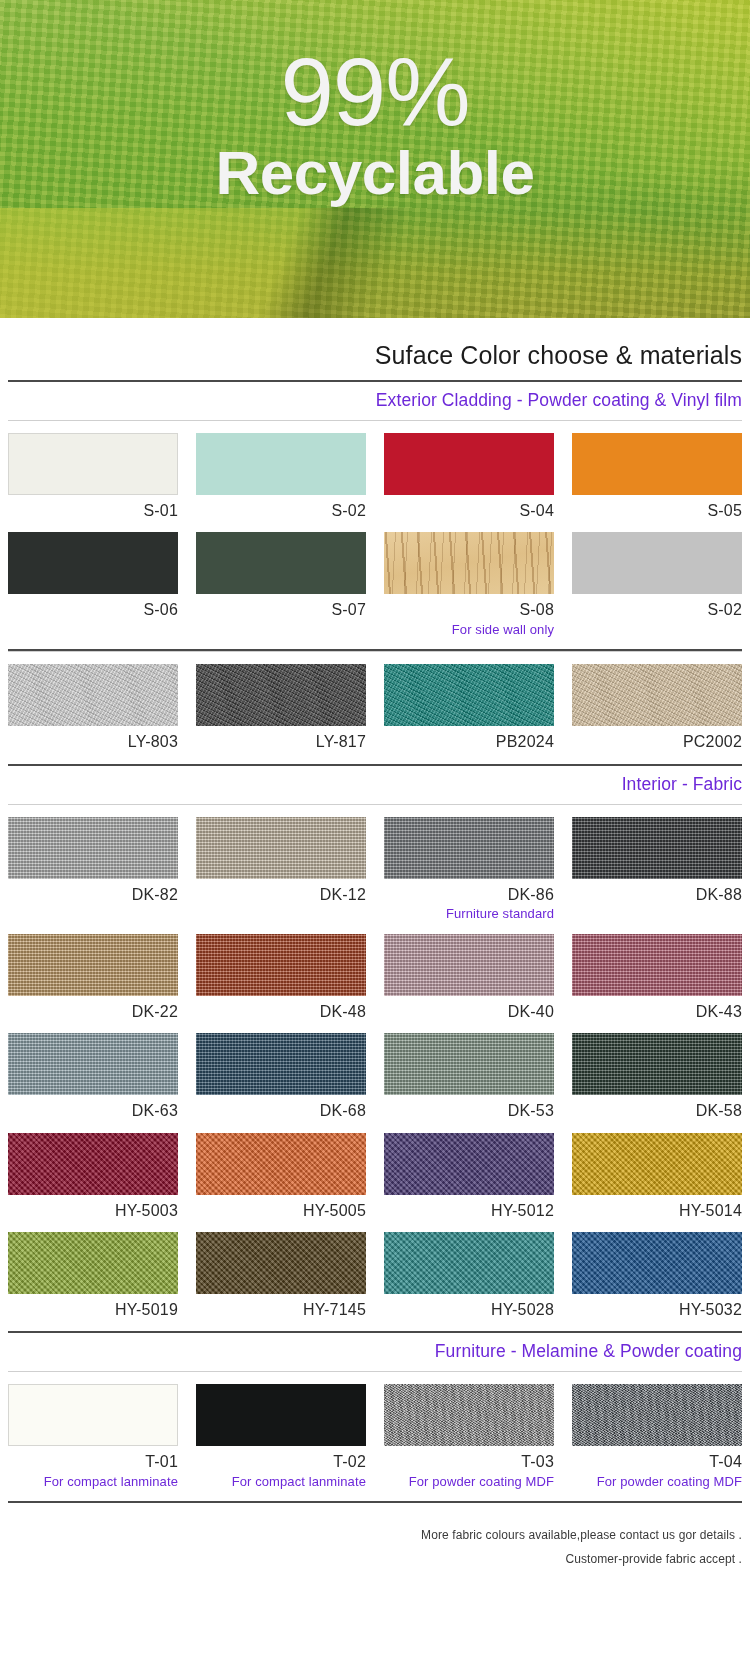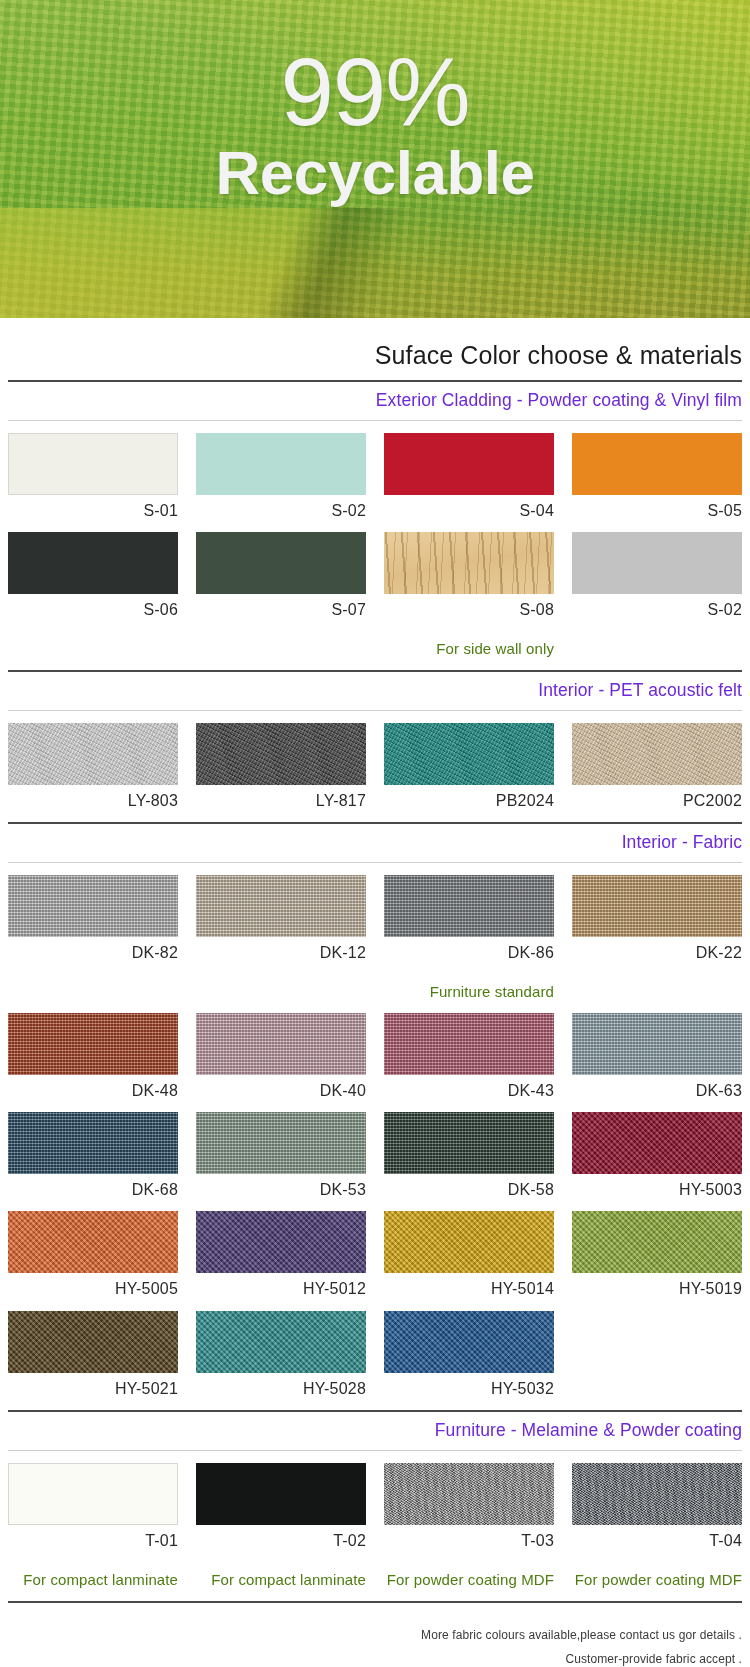--- a/index.html
+++ b/index.html
@@ -121,23 +121,23 @@
   }
   .swatch-chip.bordered { box-shadow: inset 0 0 0 1px #d6d6d2; }
   .swatch-label {
     font-size: 16px;
     color: #2b2b2b;
     margin-top: 7px;
     letter-spacing: 0.2px;
     line-height: 1.15;
   }
   .swatch-sub {
-    font-size: 15px;
-    color: #4d7c0f;
-    margin-top: 20px;
+    font-size: 13px;
+    color: #6d28d9;
+    margin-top: 2px;
     letter-spacing: 0.1px;
     line-height: 1.2;
   }
 
   
   .tex-weave {
     background-image:
       repeating-linear-gradient(0deg,
         rgba(255,255,255,0.28) 0px, rgba(255,255,255,0.28) 1px,
         rgba(0,0,0,0.16) 1px, rgba(0,0,0,0.16) 3px),
@@ -252,21 +252,20 @@
             <div class="swatch-sub">For side wall only</div>
           </div>
           <div class="swatch-cell">
             <div class="swatch-chip tex-flat" style="background-color: rgb(194, 194, 194);"></div>
             <div class="swatch-label">S-02</div>
           </div>
         </div>
         <div class="rule-dark"></div>
       </div>
       <div>
-        <div class="section-head">Interior - PET acoustic felt</div>
         <div class="rule-light"></div>
         <div class="swatch-grid">
           <div class="swatch-cell">
             <div class="swatch-chip tex-felt" style="background-color: rgb(205, 205, 205);"></div>
             <div class="swatch-label">LY-803</div>
           </div>
           <div class="swatch-cell">
             <div class="swatch-chip tex-felt" style="background-color: rgb(59, 59, 59);"></div>
             <div class="swatch-label">LY-817</div>
           </div>
@@ -292,20 +291,24 @@
           <div class="swatch-cell">
             <div class="swatch-chip tex-weave" style="background-color: rgb(200, 187, 166);"></div>
             <div class="swatch-label">DK-12</div>
           </div>
           <div class="swatch-cell">
             <div class="swatch-chip tex-weave" style="background-color: rgb(125, 129, 132);"></div>
             <div class="swatch-label">DK-86</div>
             <div class="swatch-sub">Furniture standard</div>
           </div>
           <div class="swatch-cell">
+            <div class="swatch-chip tex-weave" style="background-color: rgb(60, 63, 65);"></div>
+            <div class="swatch-label">DK-88</div>
+          </div>
+          <div class="swatch-cell">
             <div class="swatch-chip tex-weave" style="background-color: rgb(197, 160, 108);"></div>
             <div class="swatch-label">DK-22</div>
           </div>
           <div class="swatch-cell">
             <div class="swatch-chip tex-weave" style="background-color: rgb(171, 70, 39);"></div>
             <div class="swatch-label">DK-48</div>
           </div>
           <div class="swatch-cell">
             <div class="swatch-chip tex-weave" style="background-color: rgb(198, 163, 171);"></div>
             <div class="swatch-label">DK-40</div>
@@ -345,21 +348,21 @@
           <div class="swatch-cell">
             <div class="swatch-chip tex-canvas" style="background-color: rgb(214, 167, 18);"></div>
             <div class="swatch-label">HY-5014</div>
           </div>
           <div class="swatch-cell">
             <div class="swatch-chip tex-canvas" style="background-color: rgb(143, 172, 58);"></div>
             <div class="swatch-label">HY-5019</div>
           </div>
           <div class="swatch-cell">
             <div class="swatch-chip tex-canvas" style="background-color: rgb(83, 65, 30);"></div>
-            <div class="swatch-label">HY-5021</div>
+            <div class="swatch-label">HY-7145</div>
           </div>
           <div class="swatch-cell">
             <div class="swatch-chip tex-canvas" style="background-color: rgb(47, 140, 140);"></div>
             <div class="swatch-label">HY-5028</div>
           </div>
           <div class="swatch-cell">
             <div class="swatch-chip tex-canvas" style="background-color: rgb(29, 85, 145);"></div>
             <div class="swatch-label">HY-5032</div>
           </div>
         </div>

